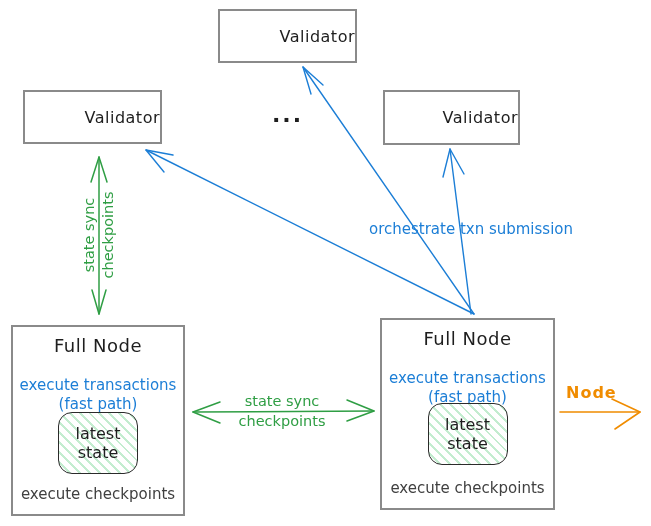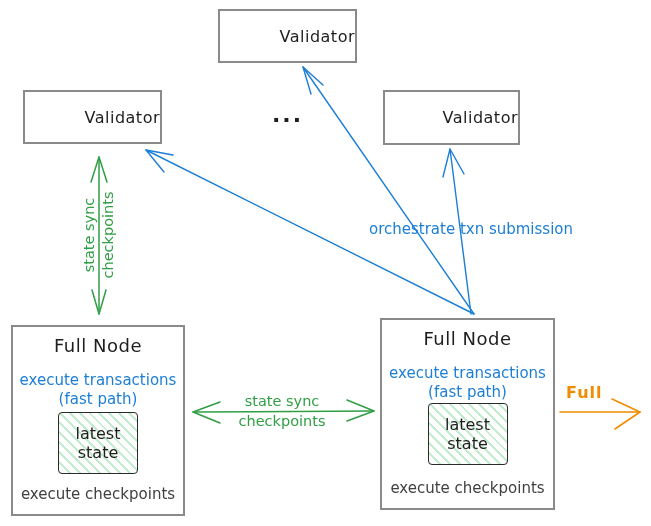--- a/index.html
+++ b/index.html
@@ -5,26 +5,26 @@
   html,body{margin:0;padding:0;background:#ffffff;}
   #canvas{
     position:relative;width:651px;height:526px;background:#ffffff;overflow:hidden;
     font-family:"DejaVu Sans", sans-serif;color:#1e1e1e;
   }
   .box{
     position:absolute;border:2px solid #8a8a8a;background:#ffffff;
     display:flex;align-items:center;justify-content:flex-end;box-sizing:border-box;
   }
   .validator{font-size:16px;letter-spacing:0.5px;color:#1e1e1e;}
-  .fullnode{flex-direction:column;justify-content:flex-start;z-index:2;gap:10px;}
+  .fullnode{flex-direction:column;justify-content:flex-start;z-index:2;}
   .fn-title{font-size:18px;letter-spacing:0.5px;margin-top:8px;color:#1e1e1e;white-space:nowrap;}
-  .fn-blue{font-size:15px;line-height:19px;color:#1c7ed6;text-align:center;margin-top:5px;white-space:nowrap;}
+  .fn-blue{font-size:15px;line-height:19px;color:#1c7ed6;text-align:center;margin-top:20px;white-space:nowrap;}
   .state-box{
     position:absolute;left:50%;transform:translateX(-50%);width:80px;height:62px;
-    border:1.6px solid #2b2b2b;border-radius:4px;box-sizing:border-box;
+    border:1.6px solid #2b2b2b;border-radius:14px;box-sizing:border-box;
     display:flex;flex-direction:column;align-items:center;justify-content:center;
     font-size:16px;line-height:19px;color:#1e1e1e;
     background-image:repeating-linear-gradient(45deg, rgba(123,214,150,0.45) 0px, rgba(123,214,150,0.45) 2px, rgba(255,255,255,0) 2px, rgba(255,255,255,0) 7px);
     background-color:#ffffff;
   }
   .fn-green{position:absolute;bottom:11px;width:100%;text-align:center;font-size:15px;color:#404040;white-space:nowrap;}
   .ellipsis{position:absolute;left:272px;top:102px;font-size:22px;font-weight:bold;letter-spacing:2px;color:#1e1e1e;}
   .lbl{position:absolute;white-space:nowrap;}
   .lbl-green{color:#2f9e44;font-size:14.5px;line-height:19px;text-align:center;}
   .lbl-blue{color:#1c7ed6;font-size:15px;}
@@ -121,15 +121,15 @@
     <div>checkpoints</div>
   </div>
 
   <div class="lbl lbl-green" style="left:222px;top:392px;width:120px;">
     <div>state sync</div>
     <div style="margin-top:1px;">checkpoints</div>
   </div>
 
   <div class="lbl lbl-blue" style="left:356px;top:220px;width:230px;text-align:center;">orchestrate txn submission</div>
 
-  <div class="lbl lbl-orange" style="left:566px;top:383px;">Full</div>
+  <div class="lbl lbl-orange" style="left:566px;top:383px;">Node</div>
 
 </div>
 
 </body></html>

